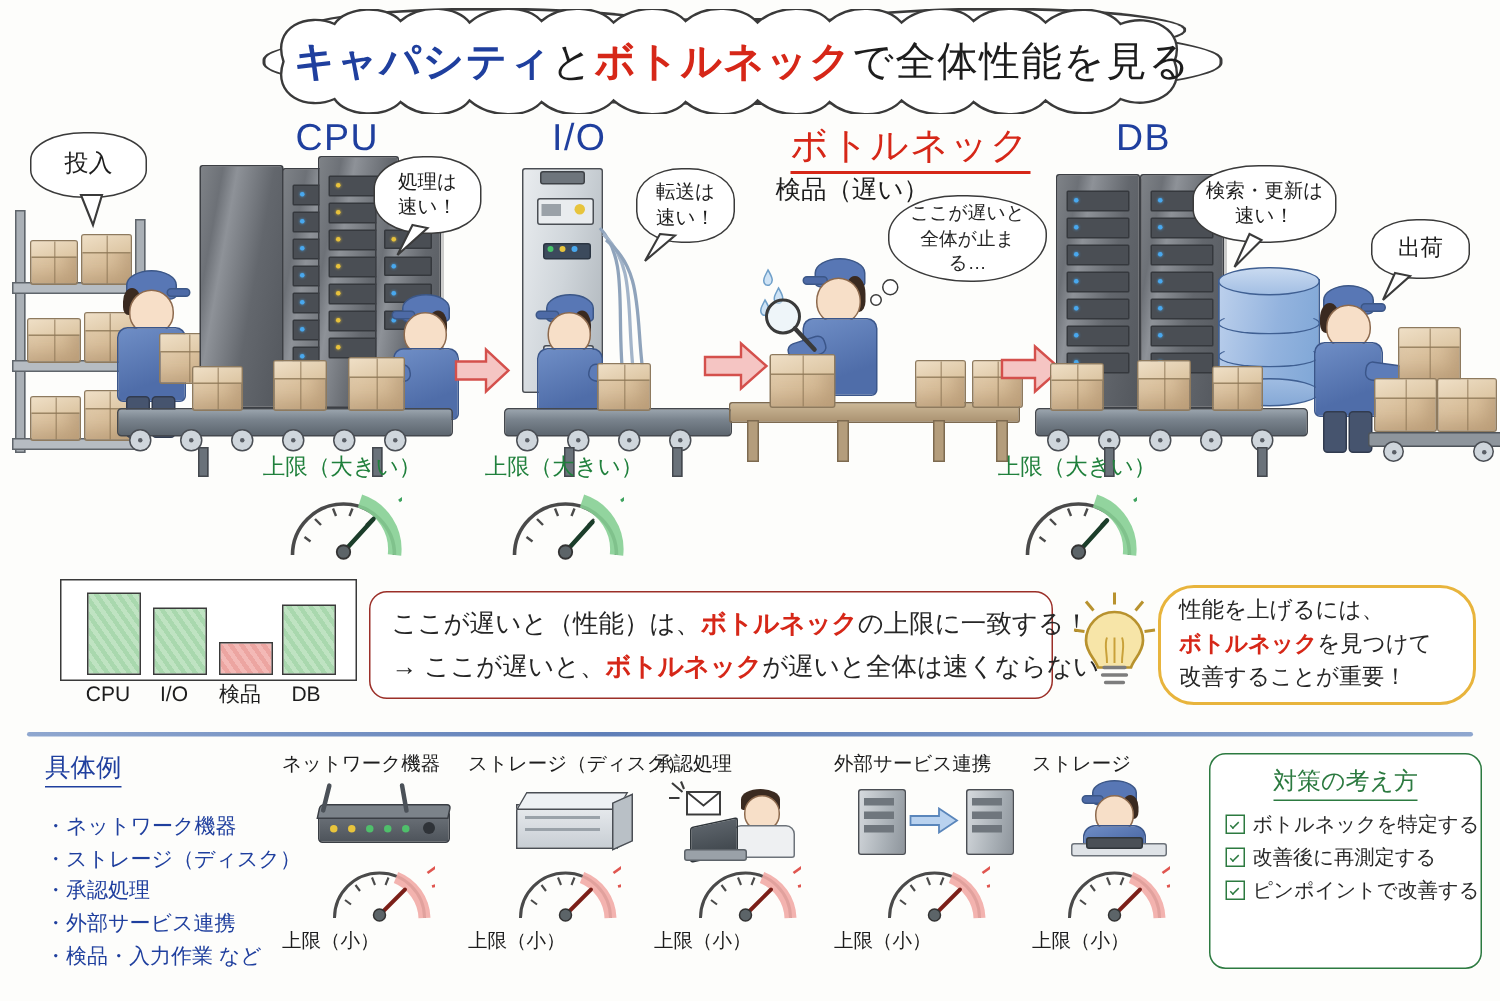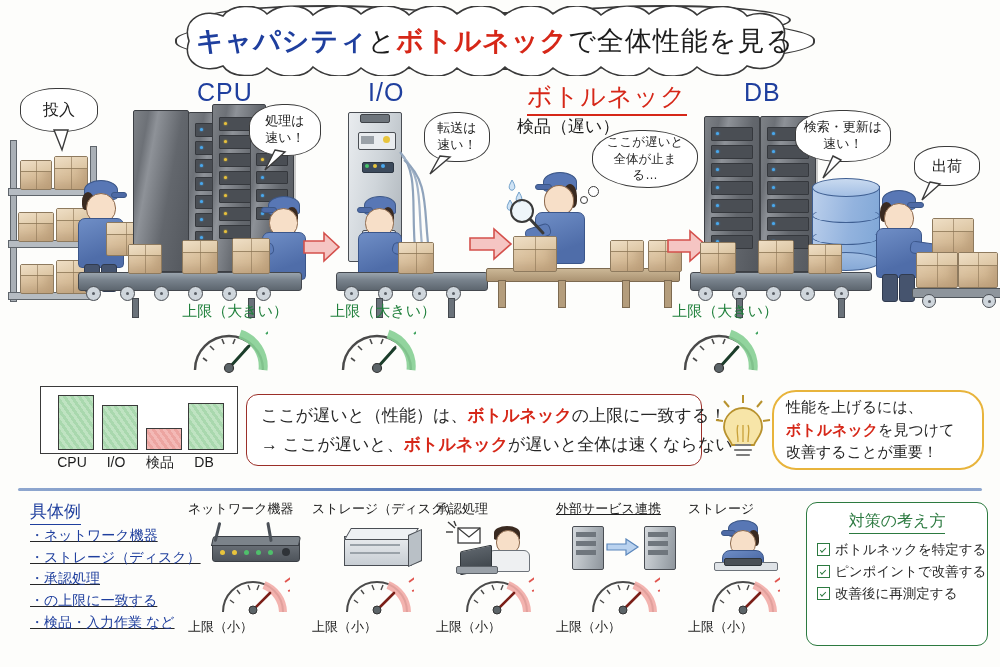--- a/index.html
+++ b/index.html
@@ -89,21 +89,21 @@
 
   .worker-head{position:absolute;background:#f7dfc8;border:1.1px solid #8d6a4e;border-radius:50% 50% 46% 46%;}
   .worker-cap{position:absolute;background:#5877b5;border:1.1px solid #3c5787;border-radius:50% 50% 16% 16%;}
   .worker-cap .brim{position:absolute;height:4px;border-radius:3px;background:#4d6aa6;border:1px solid #3c5787;}
   .worker-hair{position:absolute;background:#3a2a20;border-radius:50% 50% 30% 30%;}
   .worker-body{position:absolute;background:linear-gradient(160deg,#6f8ec6,#4f6da9 70%);border:1.1px solid #3b568a;border-radius:7px 7px 4px 4px;}
   .worker-arm{position:absolute;background:#5d7cb8;border:1px solid #3b568a;border-radius:5px;}
   .worker-leg{position:absolute;background:#46546e;border:1px solid #313b4f;border-radius:3px;}
 
   
-  .gauge-cap{font-size:15px;text-align:right;}
+  .gauge-cap{font-size:15px;text-align:center;}
   .gauge-cap.green{color:#20803c;}
   .gauge-cap.red{color:#d62718;}
 
   
   .chart-frame{border:1.6px solid #3a3a3a;background:#fff;}
   .bar{position:absolute;bottom:0;border:1.3px solid #3a3a3a;}
   .bar.green{background:repeating-linear-gradient(55deg,#bfe3c2 0 3px,#a9d8ae 3px 6px);}
   .bar.red{background:repeating-linear-gradient(55deg,#f3b9b6 0 3px,#eca5a1 3px 6px);}
   .bar-lab{position:absolute;font-size:14px;color:#1d1d1d;text-align:center;}
 
@@ -643,25 +643,25 @@
     <div class="bulb-line">
       <span class="t-red">ボトルネック</span><span>を見つけて</span>
     </div>
     <div class="bulb-line">改善することが重要！</div>
   </div>
 
   <div class="abs divider" style="left:18px;top:488px;width:964px;"></div>
 
   <div class="abs" style="left:30px;top:500px;width:170px;height:150px;">
     <div class="ex-title">具体例</div>
-    <div style="margin-top:0;text-decoration:underline;">
+    <div style="margin-top:15px;">
       <div class="ex-item">・ネットワーク機器</div>
       <div class="ex-item">・ストレージ（ディスク）</div>
       <div class="ex-item">・承認処理</div>
-      <div class="ex-item">・の上限に一致する</div>
+      <div class="ex-item">・外部サービス連携</div>
       <div class="ex-item">・検品・入力作業 など</div>
     </div>
   </div>
 
   <div class="abs" style="left:188px;top:500px;width:130px;height:150px;">
     <div class="col-label" style="width:130px;">ネットワーク機器</div>
     <div class="abs" style="left:18px;top:22px;width:98px;height:46px;">
       <div style="position:absolute;left:6px;top:18px;width:86px;height:20px;background:linear-gradient(#6f757c,#4e545b);border:1.2px solid #3a3e44;border-radius:3px;"></div>
       <div style="position:absolute;left:6px;top:14px;width:86px;height:8px;background:#7c838a;border:1.2px solid #3a3e44;border-radius:3px 3px 0 0;transform:skewX(-12deg);"></div>
       <span style="position:absolute;left:14px;top:28px;width:5px;height:5px;background:#e8c43c;border-radius:50%;"></span>
@@ -737,21 +737,21 @@
       <line x1="41" y1="13" x2="39" y2="18" stroke="#4a4a4a" stroke-width="1.4"></line>
       <line x1="35" y1="38" x2="52" y2="21" stroke="#7b1f18" stroke-width="2.6" stroke-linecap="round"></line>
       <circle cx="35" cy="38" r="4" fill="#5c6468" stroke="#333" stroke-width="1"></circle>
       <line x1="67" y1="10" x2="74" y2="5" stroke="#e0554f" stroke-width="1.8"></line>
       <line x1="70" y1="19" x2="78" y2="17" stroke="#e0554f" stroke-width="1.8"></line>
     </svg>
     <div class="col-label" style="position:absolute;left:0;top:118px;width:122px;">上限（小）</div>
   </div>
 
   <div class="abs" style="left:556px;top:500px;width:136px;height:150px;">
-    <div class="col-label" style="width:136px;text-decoration:underline;">外部サービス連携</div>
+    <div class="col-label" style="width:136px;">外部サービス連携</div>
     <div class="abs" style="left:12px;top:22px;width:116px;height:48px;">
       <div style="position:absolute;left:4px;top:4px;width:30px;height:42px;background:linear-gradient(100deg,#d6dade,#aab1b7 60%,#8e959c);border:1.2px solid #4a4e54;border-radius:2px;"></div>
       <span style="position:absolute;left:8px;top:10px;width:20px;height:5px;background:#6f767d;"></span>
       <span style="position:absolute;left:8px;top:19px;width:20px;height:5px;background:#6f767d;"></span>
       <span style="position:absolute;left:8px;top:28px;width:20px;height:5px;background:#6f767d;"></span>
       <svg style="position:absolute;left:38px;top:16px;" width="34" height="18">
         <path d="M1,6 L20,6 L20,1 L32,9 L20,17 L20,12 L1,12 Z" fill="#b9d2ef" stroke="#5a86bb" stroke-width="1.2"></path>
       </svg>
       <div style="position:absolute;left:76px;top:4px;width:30px;height:42px;background:linear-gradient(100deg,#d6dade,#aab1b7 60%,#8e959c);border:1.2px solid #4a4e54;border-radius:2px;"></div>
       <span style="position:absolute;left:80px;top:10px;width:20px;height:5px;background:#6f767d;"></span>
@@ -803,21 +803,21 @@
   <div class="abs plan-box" style="left:806px;top:502px;width:182px;height:144px;">
     <div style="text-align:center;">
       <span class="plan-title">対策の考え方</span>
     </div>
     <div class="plan-item">
       <span class="chk"></span>
       <span>ボトルネックを特定する</span>
     </div>
     <div class="plan-item">
       <span class="chk"></span>
-      <span>ピンポイントで改善する</span>
+      <span>改善後に再測定する</span>
     </div>
     <div class="plan-item">
       <span class="chk"></span>
-      <span>改善後に再測定する</span>
+      <span>ピンポイントで改善する</span>
     </div>
   </div>
 
 </div>
 
 </body></html>

